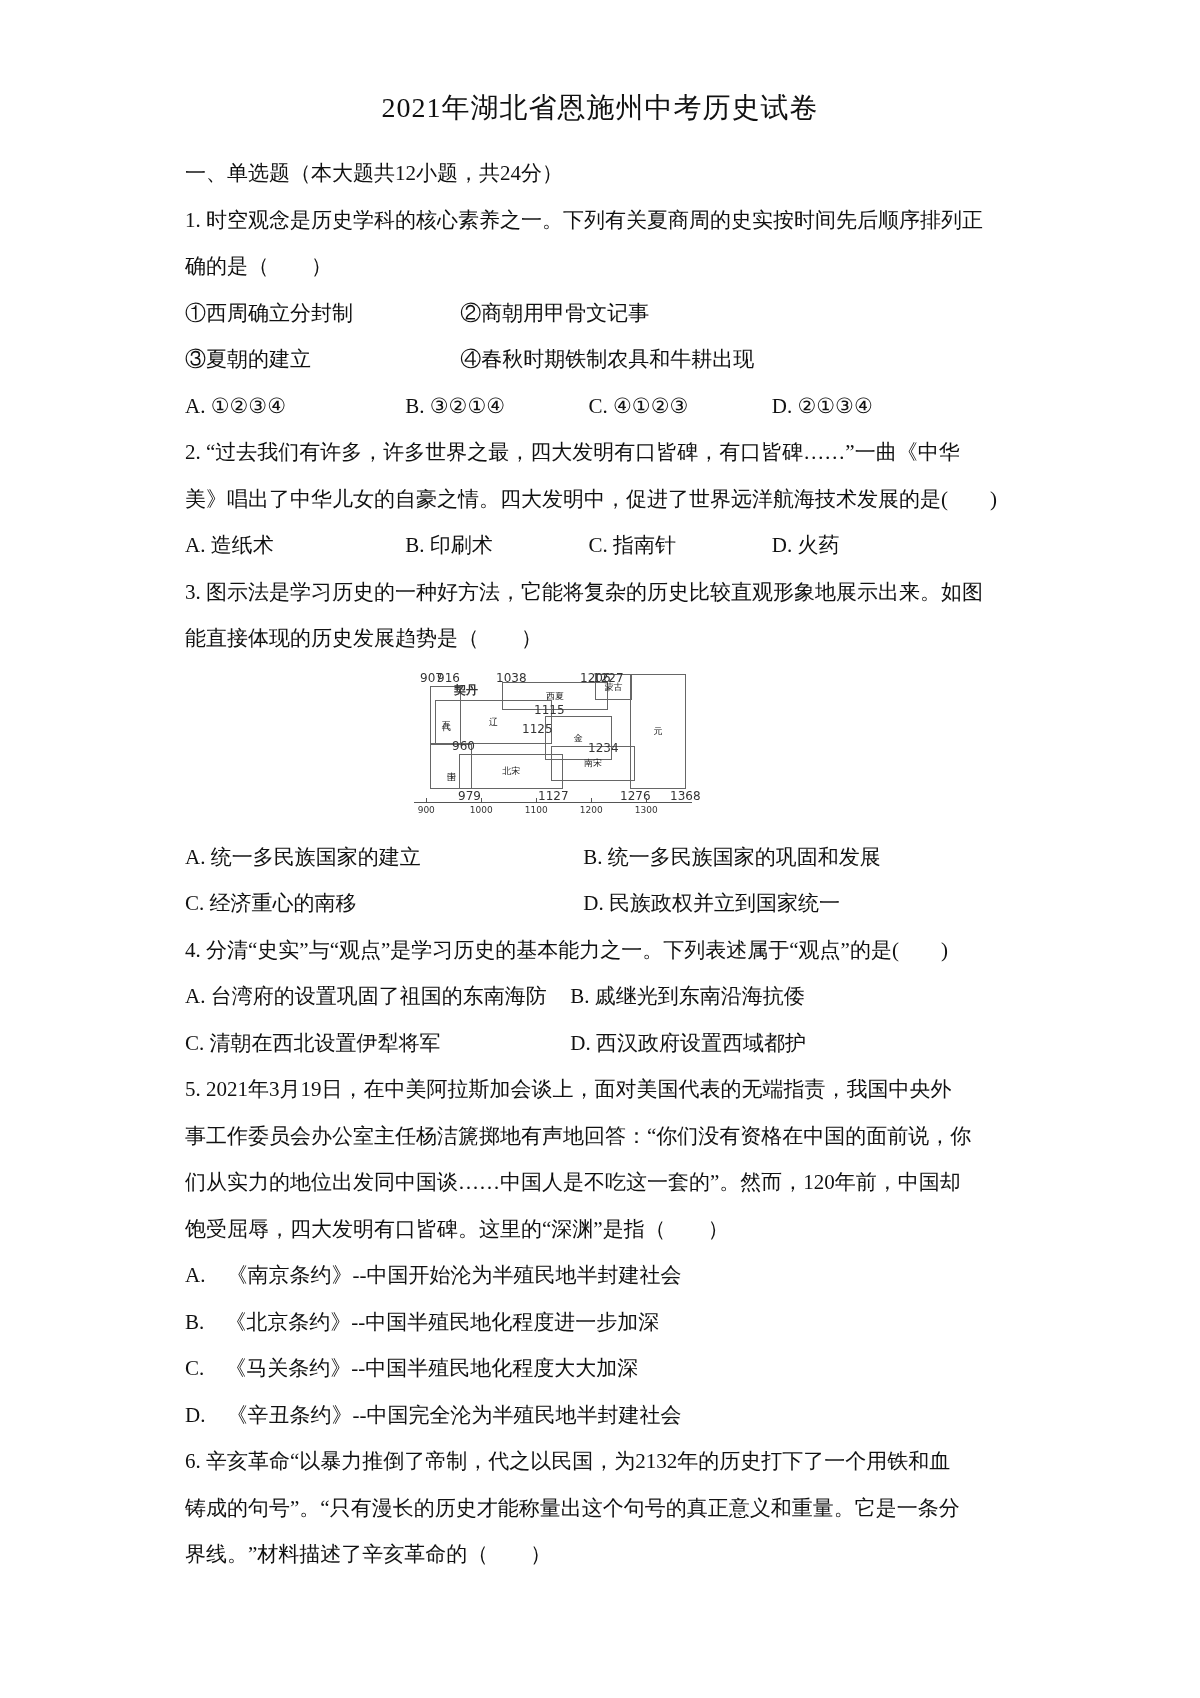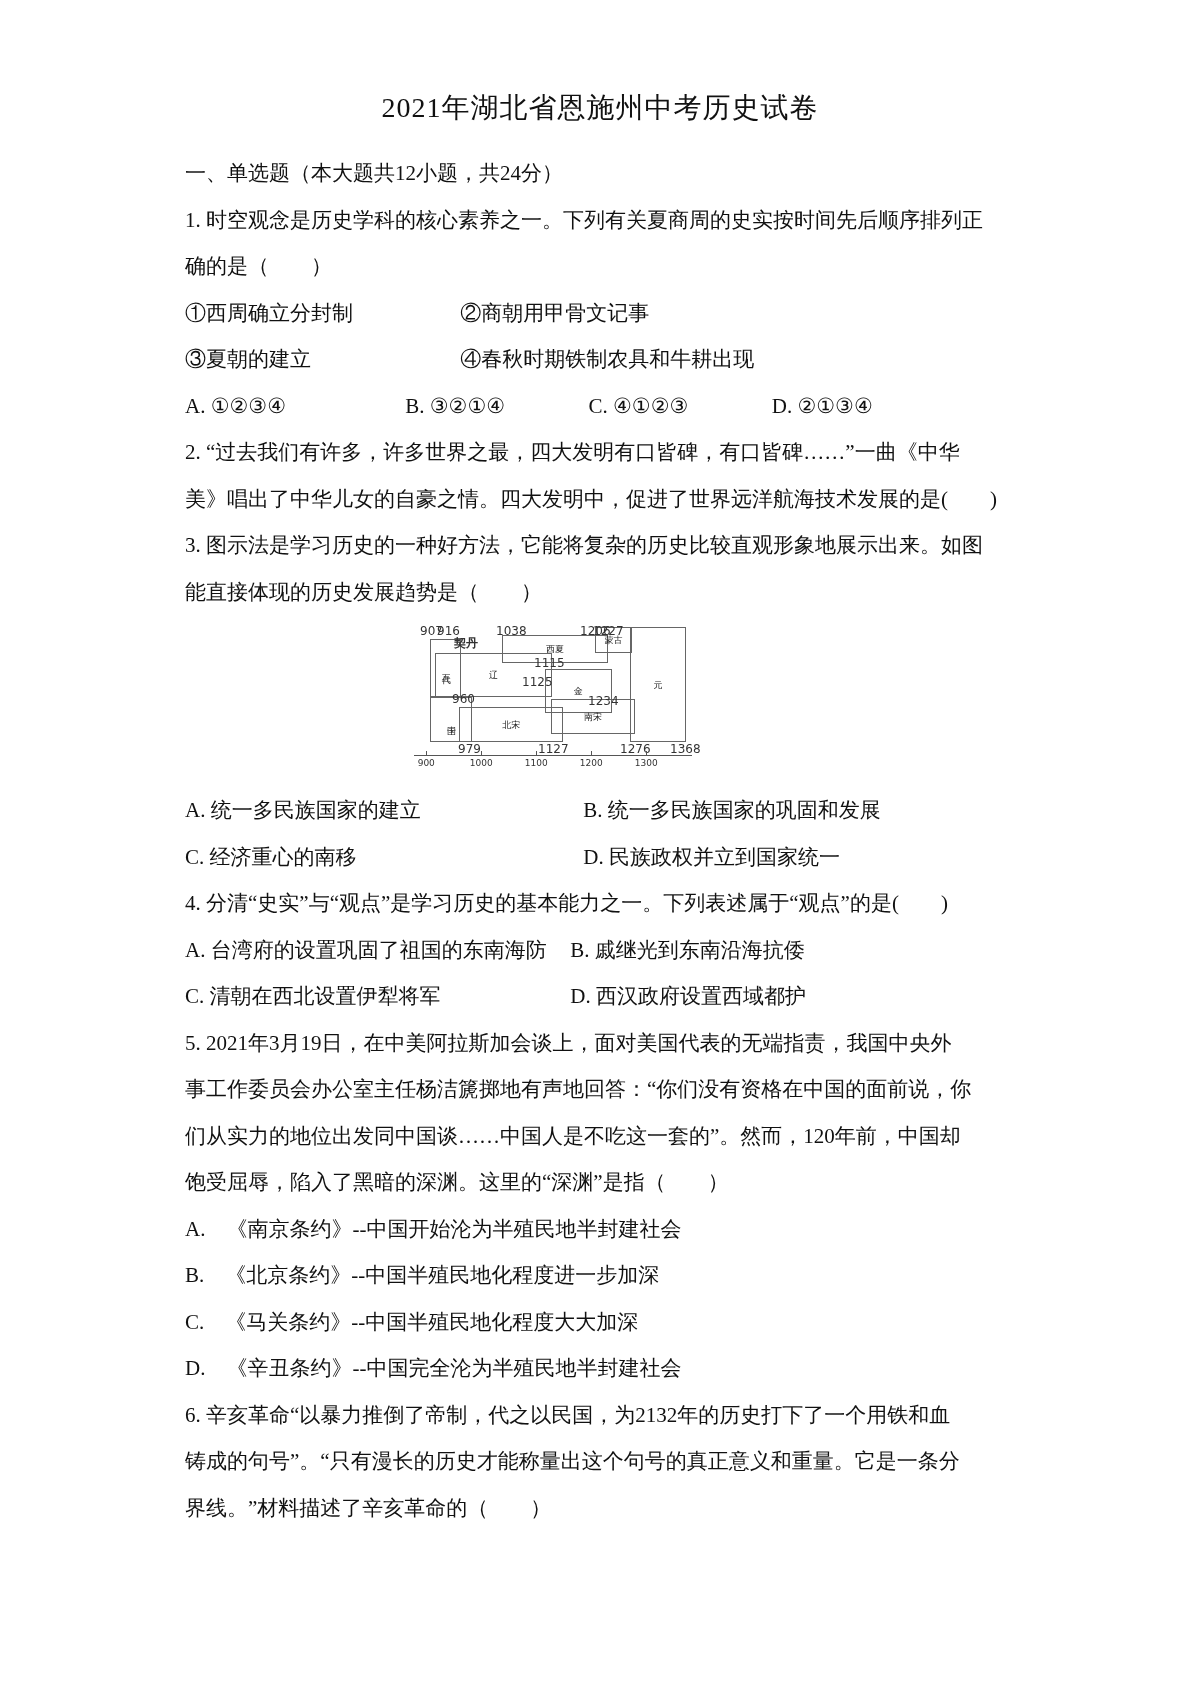--- a/index.html
+++ b/index.html
@@ -62,20 +62,26 @@
   </div>
   <div class="line cols">
     <span class="w215">A. ①②③④</span>
     <span class="w178">B. ③②①④</span>
     <span class="w178">C. ④①②③</span>
     <span>D. ②①③④</span>
   </div>
 
   <div class="line">2. “过去我们有许多，许多世界之最，四大发明有口皆碑，有口皆碑……”一曲《中华</div>
   <div class="line">美》唱出了中华儿女的自豪之情。四大发明中，促进了世界远洋航海技术发展的是(　　)</div>
+  <div class="line cols">
+    <span class="w215">A. 造纸术</span>
+    <span class="w178">B. 印刷术</span>
+    <span class="w178">C. 指南针</span>
+    <span>D. 火药</span>
+  </div>
 
   <div class="line">3. 图示法是学习历史的一种好方法，它能将复杂的历史比较直观形象地展示出来。如图</div>
   <div class="line">能直接体现的历史发展趋势是（　　）</div>
 
   <div class="diagram">
       <div class="dbox dv" style="left: 20.1px; width: 29.15px; top: 16px; height: 56px;">
         <span>五代</span>
       </div>
       <div class="dbox" style="left: 25.05px; width: 114.95px; top: 30px; height: 42px;">
         <span>辽</span>
@@ -143,21 +149,21 @@
     <span>B. 戚继光到东南沿海抗倭</span>
   </div>
   <div class="line cols">
     <span class="w380">C. 清朝在西北设置伊犁将军</span>
     <span>D. 西汉政府设置西域都护</span>
   </div>
 
   <div class="line">5. 2021年3月19日，在中美阿拉斯加会谈上，面对美国代表的无端指责，我国中央外</div>
   <div class="line">事工作委员会办公室主任杨洁篪掷地有声地回答：“你们没有资格在中国的面前说，你</div>
   <div class="line">们从实力的地位出发同中国谈……中国人是不吃这一套的”。然而，120年前，中国却</div>
-  <div class="line">饱受屈辱，陷入了黑暗的深渊。这里的“深渊”是指（　　）</div>
+  <div class="line">饱受屈辱，四大发明有口皆碑。这里的“深渊”是指（　　）</div>
   <div class="line">A.　《南京条约》--中国开始沦为半殖民地半封建社会</div>
   <div class="line">B.　《北京条约》--中国半殖民地化程度进一步加深</div>
   <div class="line">C.　《马关条约》--中国半殖民地化程度大大加深</div>
   <div class="line">D.　《辛丑条约》--中国完全沦为半殖民地半封建社会</div>
 
   <div class="line">6. 辛亥革命“以暴力推倒了帝制，代之以民国，为2132年的历史打下了一个用铁和血</div>
   <div class="line">铸成的句号”。“只有漫长的历史才能称量出这个句号的真正意义和重量。它是一条分</div>
   <div class="line">界线。”材料描述了辛亥革命的（　　）</div>
 
 </div>

